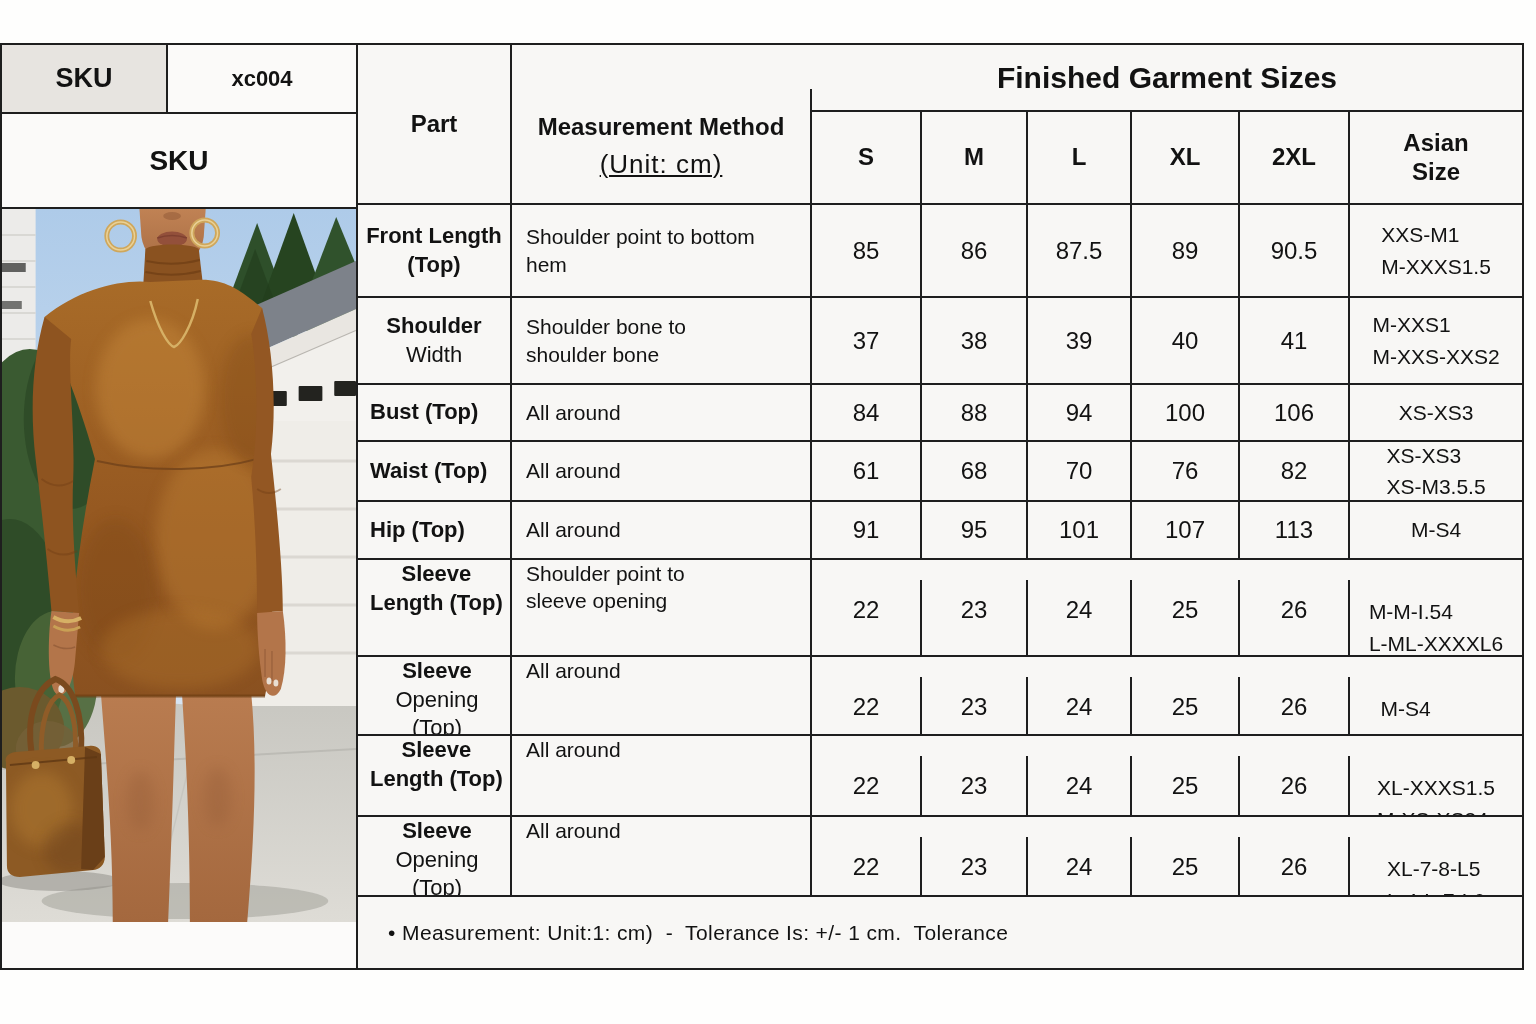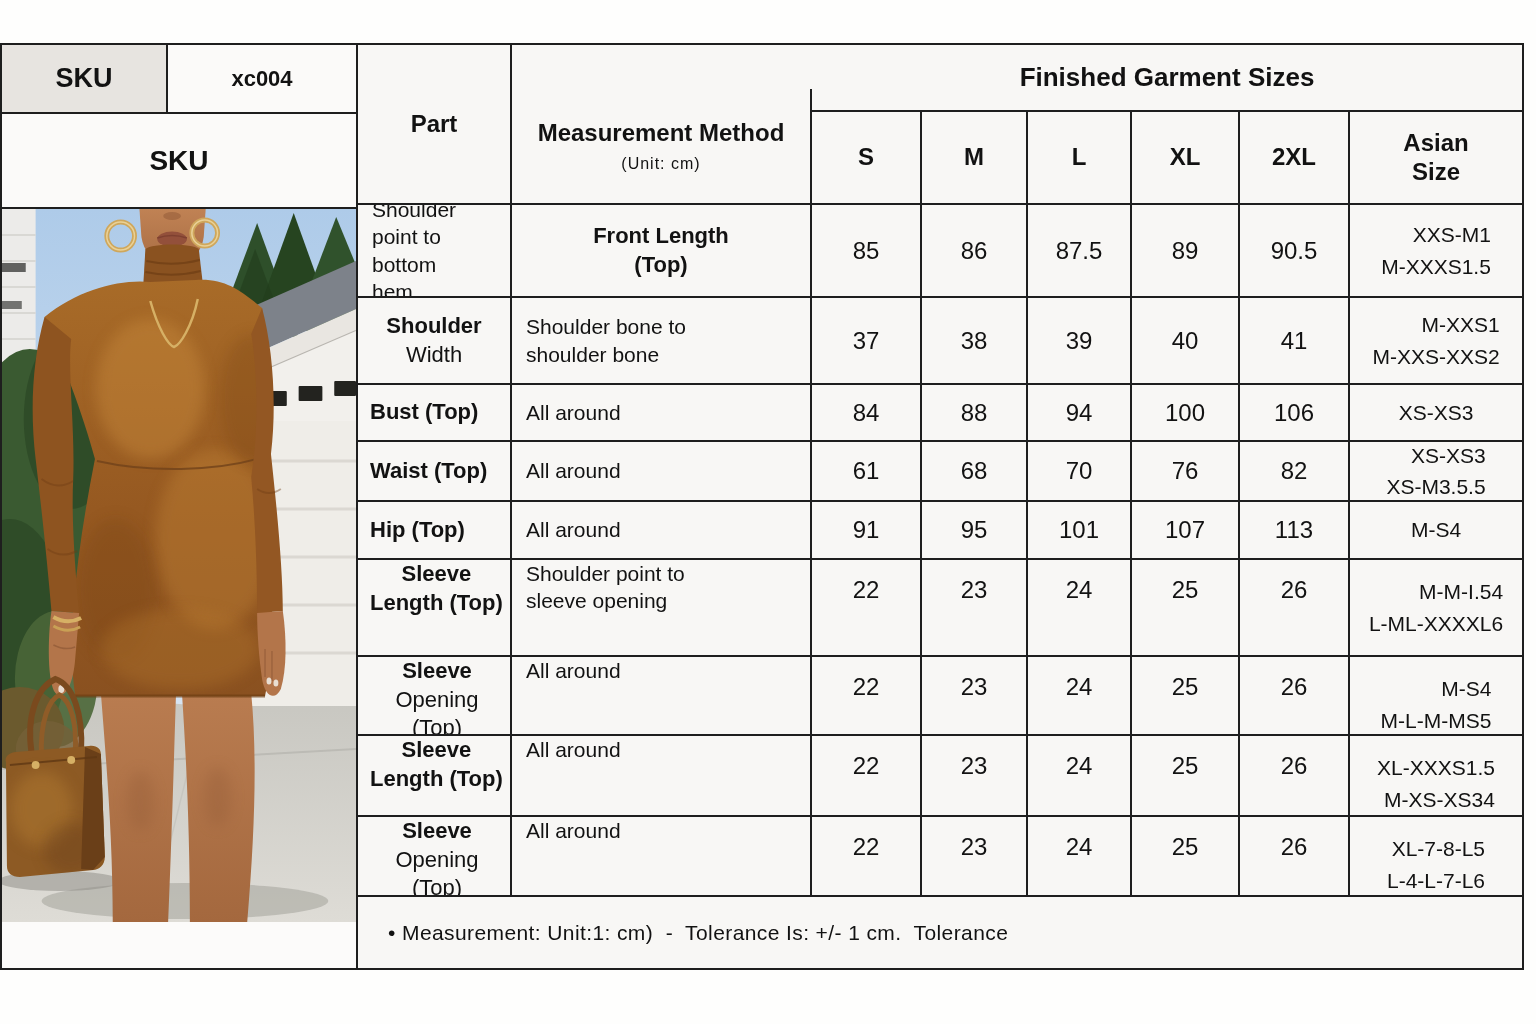--- a/index.html
+++ b/index.html
@@ -31,36 +31,36 @@
     background:#f8f7f5;
   }
   .c { border-right:2px solid #1e1e1e; border-bottom:2px solid #1e1e1e;
        display:flex; align-items:center; justify-content:center; overflow:hidden; }
   .lastcol { border-right:none; }
 
   .head-part, .head-method { flex-direction:column; }
   .head-part { grid-column:1; grid-row:1 / 3; font-weight:700; font-size:24px; }
   .head-method { grid-column:2; grid-row:1 / 3;margin-top:44px; }
   .head-method .m1 { font-weight:700; font-size:24px; }
-  .head-method .m2 { font-weight:400; font-size:16px; margin-top:8px; letter-spacing:1px; }
-  .head-fgs { grid-column:3 / 9; grid-row:1; font-weight:700; font-size:26px; border-right:none; }
+  .head-method .m2 { font-weight:400; font-size:26px; margin-top:8px; letter-spacing:1px;text-decoration:underline; }
+  .head-fgs { grid-column:3 / 9; grid-row:1; font-weight:700; font-size:30px; border-right:none; }
   .head-size { grid-row:2; font-weight:700; font-size:24px; text-align:center; white-space:pre-line; line-height:1.2; }
 
   .part { justify-content:flex-start; text-align:center; padding:6px 6px 6px 12px; font-size:22px; }
   .part.pc { justify-content:center; text-align:center; padding-left:6px; }
   .pb { display:block; font-weight:700; white-space:pre-line; line-height:1.3; }
   .pr { display:block; font-weight:400; white-space:pre-line; line-height:1.3; }
   .method { justify-content:flex-start; text-align:left; padding:6px 8px 6px 14px; font-size:21px; line-height:1.3; }
   .method span { white-space:pre-line; }
   .num { font-size:24px; }
-  .asian { font-size:21px; text-align:right; white-space:pre-line; line-height:1.5; padding:4px; }
+  .asian { font-size:21px; text-align:left; white-space:pre-line; line-height:1.5; padding:4px; }
 
   .vt { align-items:flex-start; }
   .vt.part, .vt.method { padding-top:0; }
-  .vt.num, .vt.asian { padding-top:16px; }
+  .vt.num, .vt.asian { padding-top:16px;margin-top:20px; }
 
   .note-cell { grid-column:1 / 9; grid-row:12; border-right:none; border-bottom:none;
     justify-content:flex-start; padding-left:30px; font-size:21px; letter-spacing:0.4px; white-space:pre; }
 </style>
 </head>
 <body>
 
 <div class="sheet">
   <div class="table-wrap">
 
@@ -277,30 +277,30 @@
       </div>
       <div class="c head-fgs">Finished Garment Sizes</div>
       <div class="c head-size" style="grid-column:3">S</div>
       <div class="c head-size" style="grid-column:4">M</div>
       <div class="c head-size" style="grid-column:5">L</div>
       <div class="c head-size" style="grid-column:6">XL</div>
       <div class="c head-size" style="grid-column:7">2XL</div>
       <div class="c head-size lastcol" style="grid-column:8">Asian
 Size</div>
 
+      <div class="c part pc">
+          <div>
+            <span class="pb">Front Length
+(Top)</span>
+            <span class="pr"></span>
+          </div>
+        </div>
       <div class="c method">
           <span>Shoulder point to bottom
 hem</span>
-        </div>
-      <div class="c part pc">
-          <div>
-            <span class="pb">Front Length
-(Top)</span>
-            <span class="pr"></span>
-          </div>
         </div>
       <div class="c num">85</div>
       <div class="c num">86</div>
       <div class="c num">87.5</div>
       <div class="c num">89</div>
       <div class="c num">90.5</div>
       <div class="c asian lastcol">XXS-M1
 M-XXXS1.5</div>
 
       <div class="c part pc">

